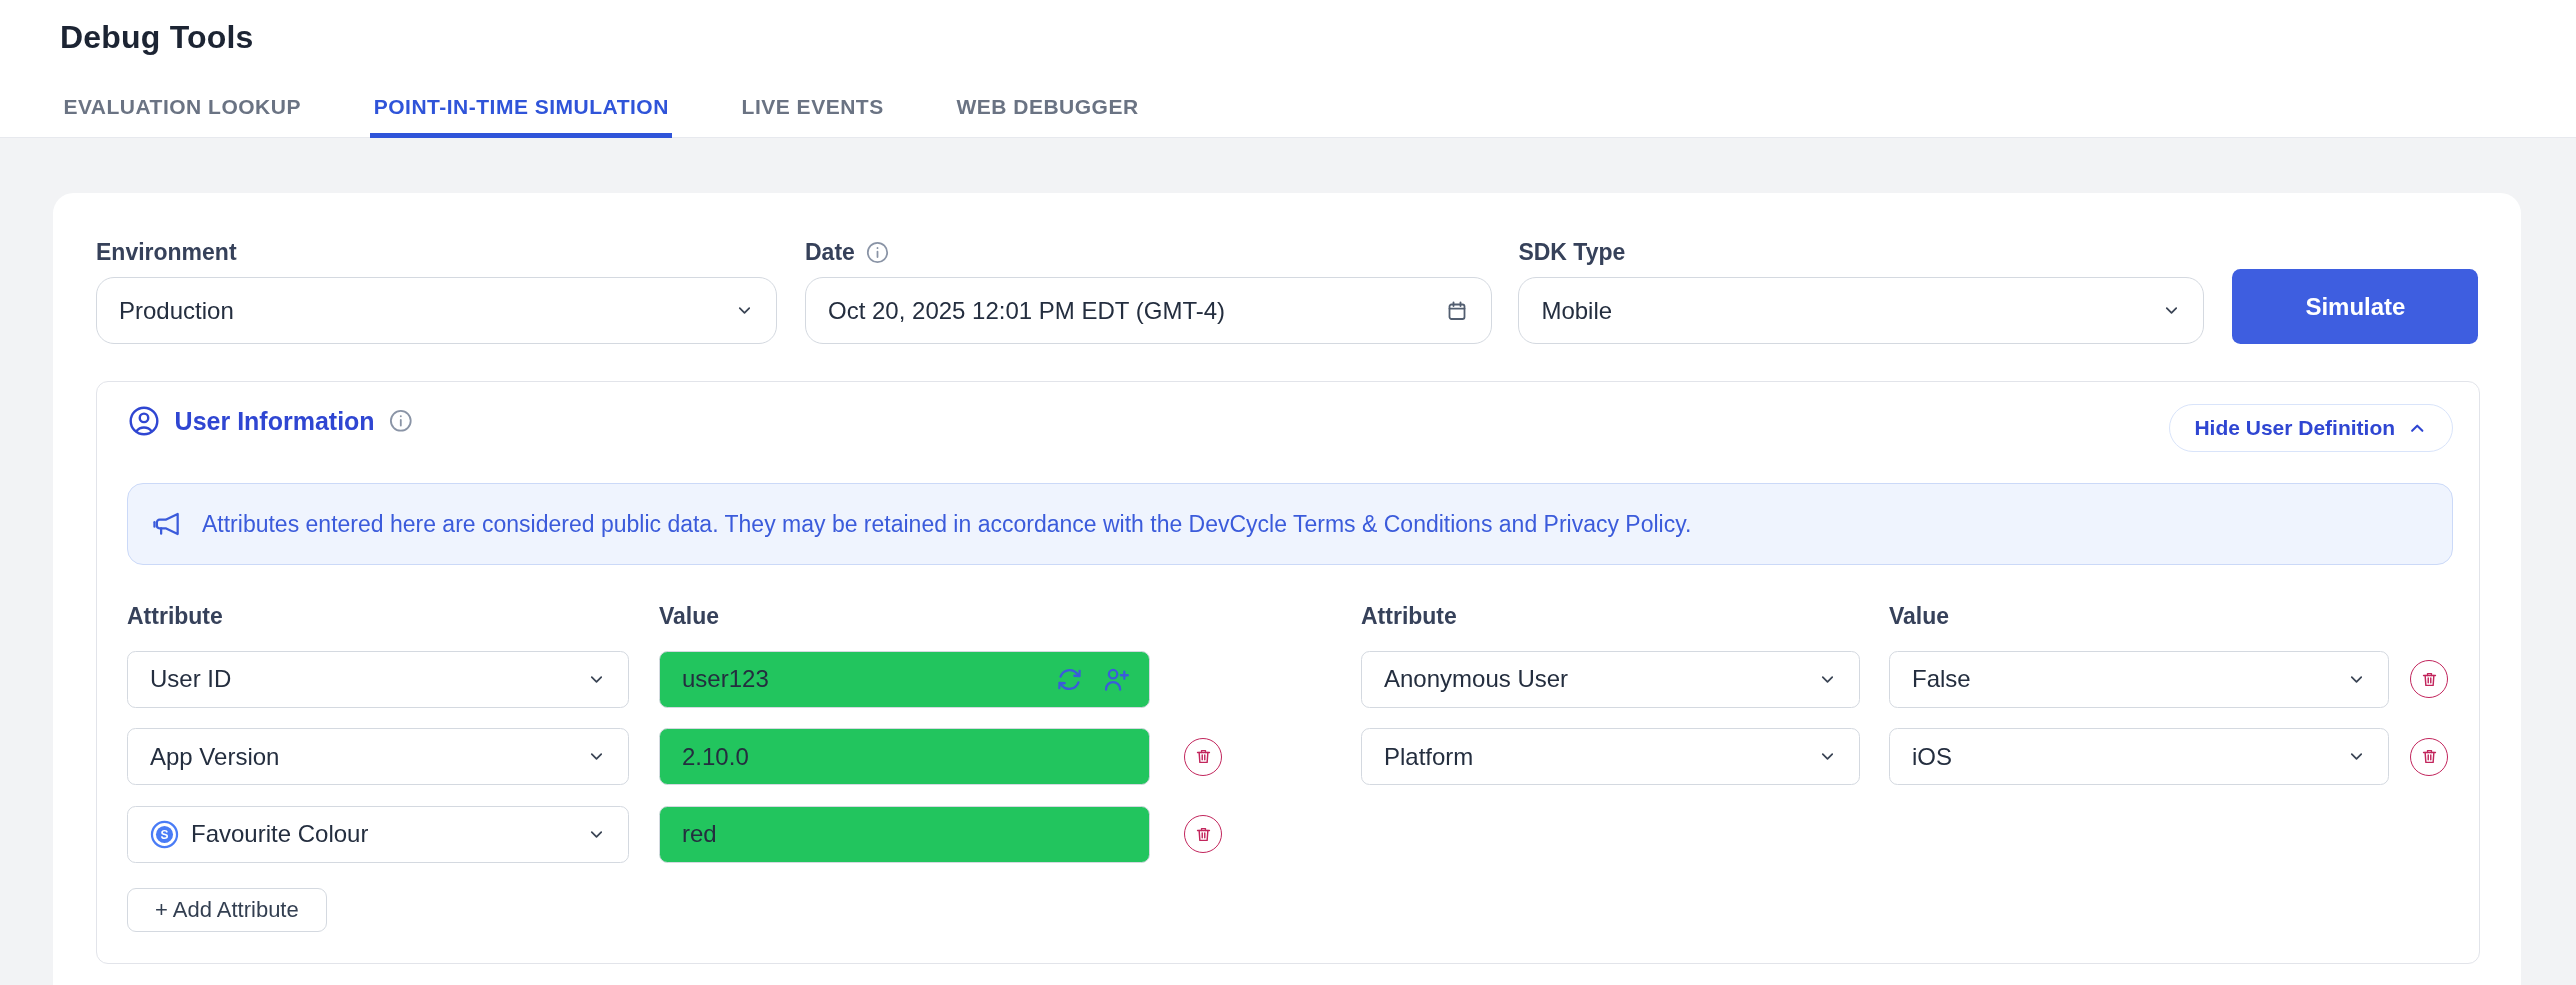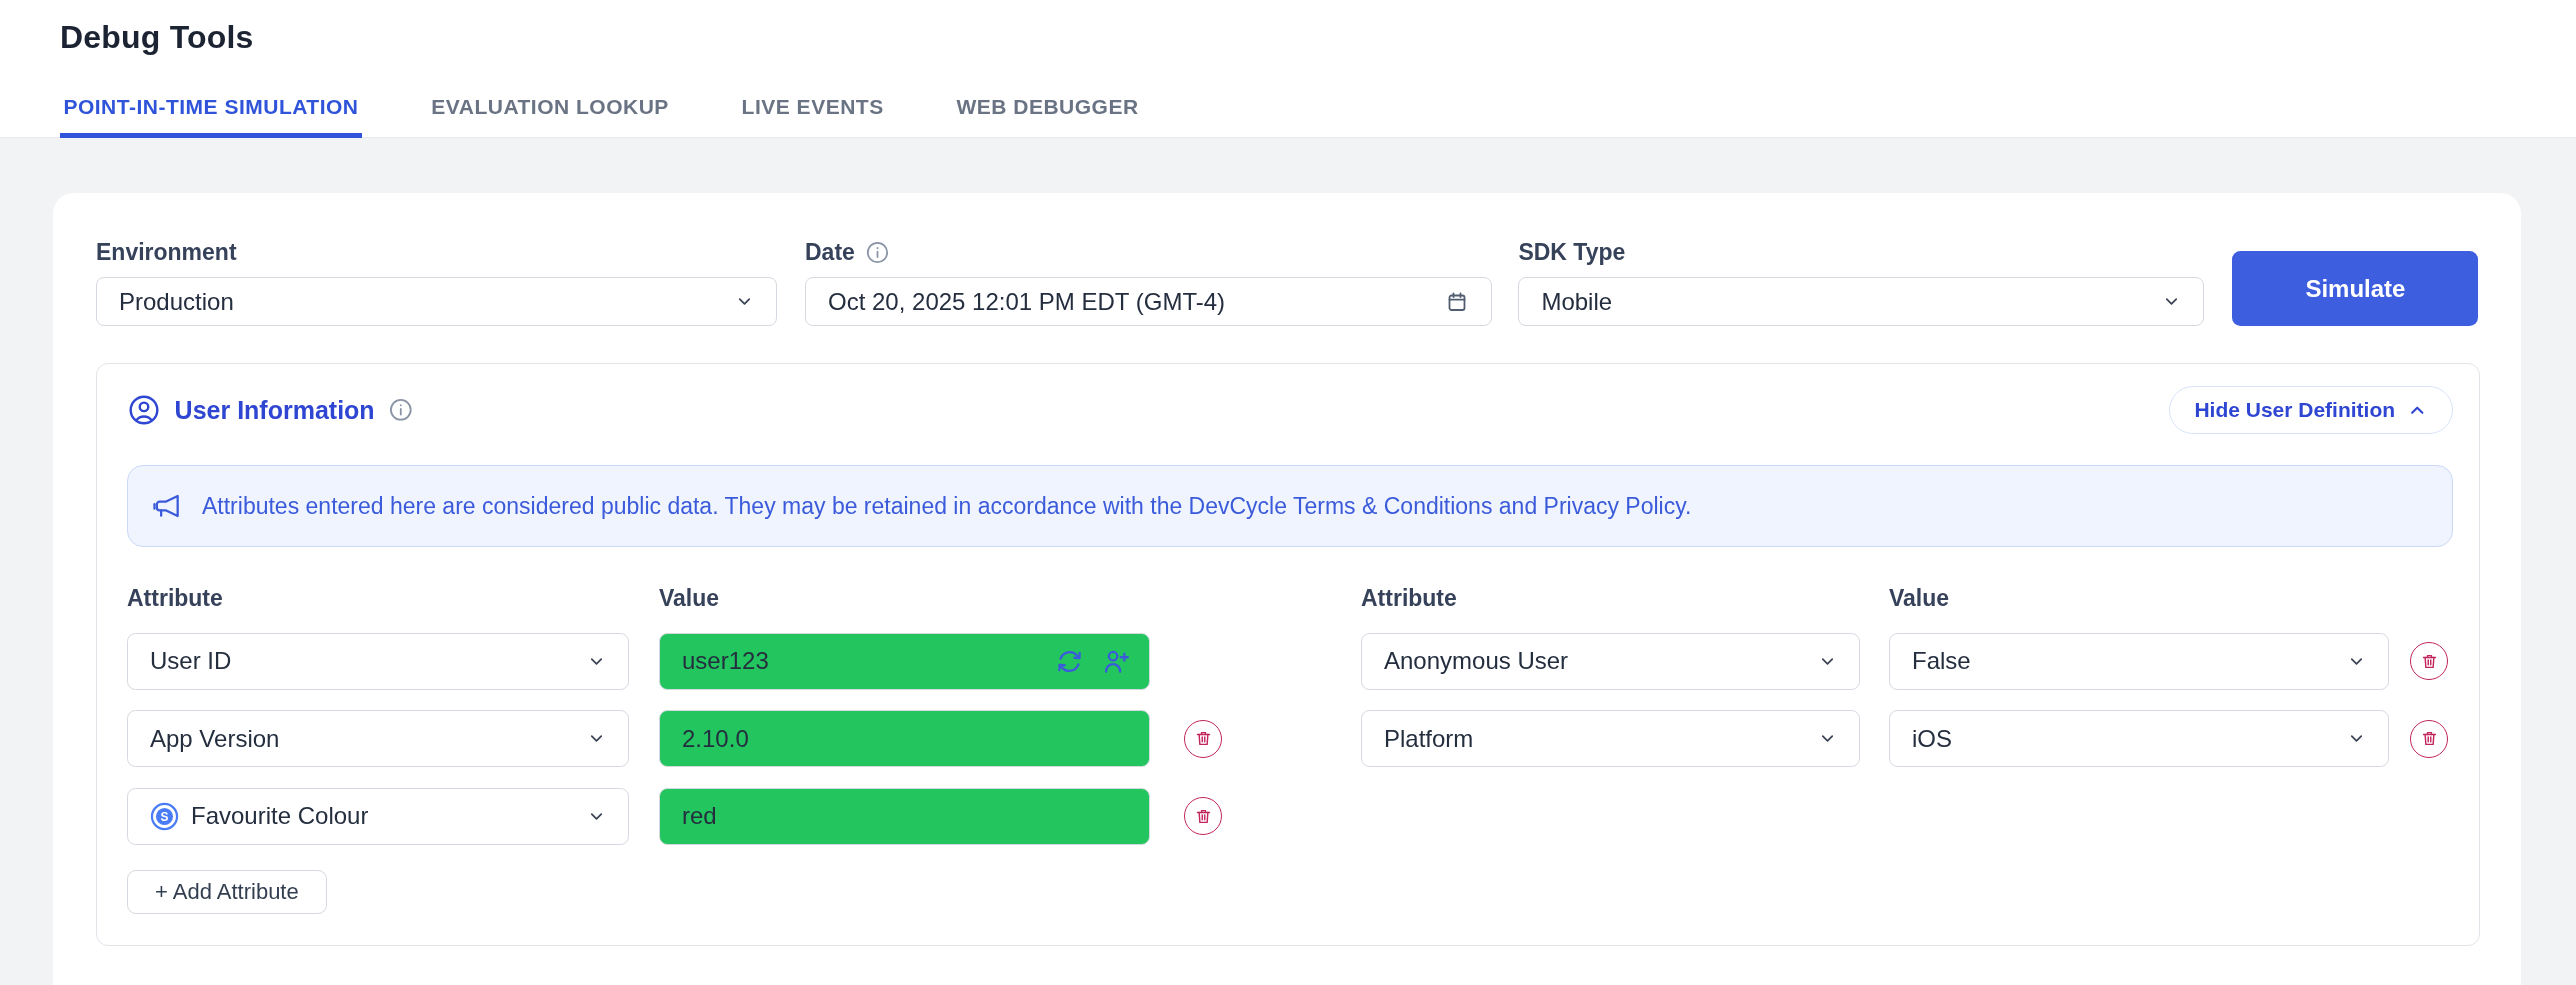--- a/index.html
+++ b/index.html
@@ -44,22 +44,22 @@
   .field-label {
     display:flex; align-items:center; gap:10.2px;
     font-size:23px; font-weight:bold; color:#36415A; margin-bottom:11px;
     white-space:nowrap;
   }
   .field-env  { width:681px; margin-right:28px; }
   .field-date { width:687px; margin-right:26.4px; }
   .field-sdk  { width:686px; margin-right:28px; }
 
   .control-box {
-    height:49px; background:#fff;
-    border:1.3px solid #D4D9E0; border-radius:8px;
+    height:67px; background:#fff;
+    border:1.3px solid #D4D9E0; border-radius:18px;
     display:flex; align-items:center; justify-content:space-between;
     padding:0 22px; font-size:24px; color:#242E3F; cursor:pointer;
     white-space:nowrap; overflow:hidden;
   }
   .control-box .chev { color:#3A4454; flex:0 0 auto; margin-left:13.6px; }
   .control-box .cal  { color:#525E70; flex:0 0 auto; margin-left:13.6px; }
 
   .simulate-btn {
     width:246px; height:75px; border:none; border-radius:8.5px;
     background:#3E5EE0; color:#FFFFFF;
@@ -67,21 +67,21 @@
   }
 
   .info-icon { color:#8A94A6; flex:0 0 auto; }
 
   
   .user-section {
     margin-top:37px;
     border:1.3px solid #E2E4EA; border-radius:12px;
     padding:22px 26.4px 31px 30px;
   }
-  .ui-header { display:flex; align-items:center; justify-content:space-between; }
+  .ui-header { display:flex; align-items:flex-start; justify-content:space-between; }
   .ui-title-group { display:flex; align-items:center; gap:13.6px; }
   .ui-user-icon { color:#2F46D2; }
   .ui-title { font-size:25px; font-weight:bold; color:#2F46D2; white-space:nowrap; }
 
   .pill-btn {
     display:flex; align-items:center; gap:12px;
     height:48px; padding:9px 24px; background:#fff;
     border:1.7px solid #D9E4FA; border-radius:24px; cursor:pointer;
     font-family:inherit; font-size:21px; font-weight:bold; color:#2F46D2;
     white-space:nowrap;
@@ -150,22 +150,22 @@
   svg { display:block; }
 </style>
 </head>
 <body>
 
 <div class="app">
 
   <header class="topbar">
     <div class="page-title">Debug Tools</div>
     <nav class="tabs">
+      <div class="tab">EVALUATION LOOKUP</div>
       <div class="tab active">POINT-IN-TIME SIMULATION</div>
-      <div class="tab">EVALUATION LOOKUP</div>
       <div class="tab">LIVE EVENTS</div>
       <div class="tab">WEB DEBUGGER</div>
     </nav>
   </header>
 
   <main class="content">
     <div class="card">
 
       <div class="controls">
         <div class="field field-env">

